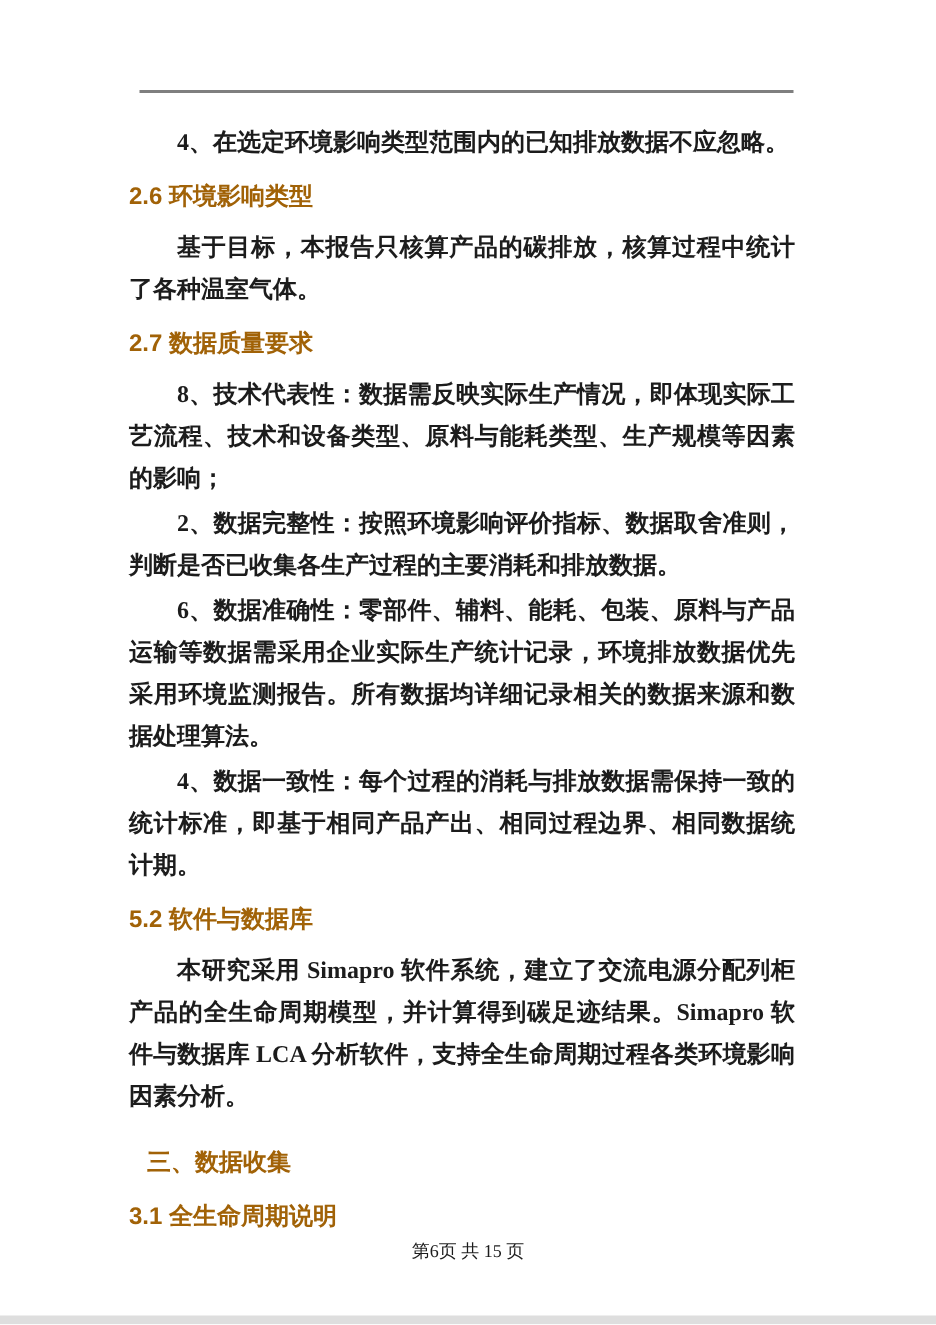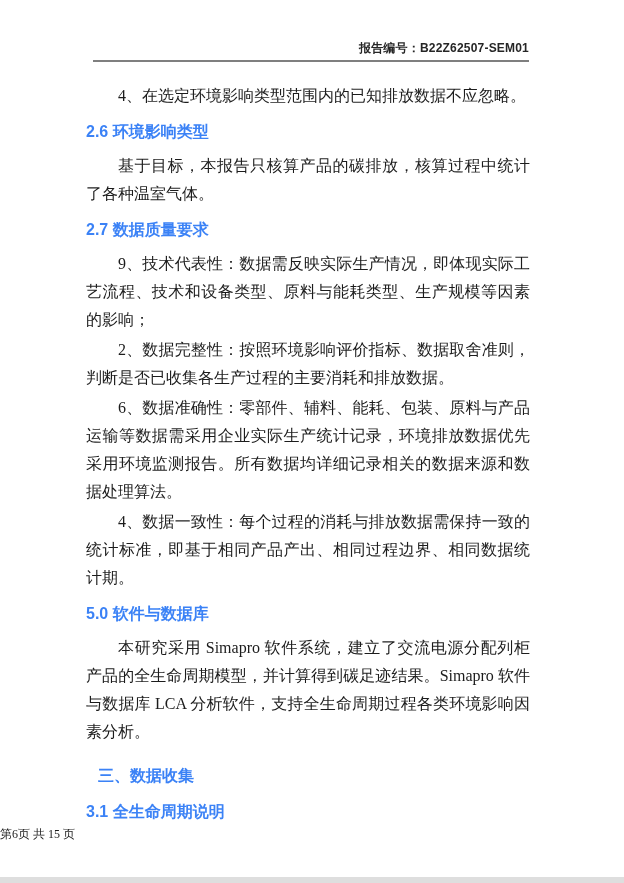--- a/index.html
+++ b/index.html
@@ -42,81 +42,80 @@
     left: 86px;
     width: 444px;
     font-size: 16px;
     line-height: 28px;
     color: #1c1c1c;
     text-align: justify;
   }
   .content p {
     margin: 0 0 2px 0;
     text-indent: 2em;
+    font-weight: bold;
   }
   .content h3 {
     font-family: "Liberation Sans", sans-serif;
     font-weight: bold;
     font-size: 16px;
     line-height: 28px;
-    color: #3b82f6;
+    color: #a16207;
     margin: 8px 0 6px 0;
     text-align: left;
   }
   .content h3.major {
     margin-top: 16px;
     margin-left: 12px;
   }
   .footer {
     position: absolute;
     top: 826px;
     left: 0;
     width: 624px;
+    text-align: center;
     font-size: 12px;
     color: #1c1c1c;
   }
   .bottom-strip {
     position: absolute;
     bottom: 0;
     left: 0;
     width: 624px;
     height: 6px;
     background: #dedede;
   }
 </style>
 </head>
 <body>
 
 <div class="page">
 
-  <div class="header">
-    <span>报告编号：B22Z62507-SEM01</span>
-  </div>
 
   <div class="header-rule"></div>
 
   <div class="content">
     <p>4、在选定环境影响类型范围内的已知排放数据不应忽略。</p>
 
     <h3>2.6 环境影响类型</h3>
 
     <p>基于目标，本报告只核算产品的碳排放，核算过程中统计了各种温室气体。</p>
 
     <h3>2.7 数据质量要求</h3>
 
 
-    <p>9、技术代表性：数据需反映实际生产情况，即体现实际工艺流程、技术和设备类型、原料与能耗类型、生产规模等因素的影响；</p>
+    <p>8、技术代表性：数据需反映实际生产情况，即体现实际工艺流程、技术和设备类型、原料与能耗类型、生产规模等因素的影响；</p>
 
     <p>2、数据完整性：按照环境影响评价指标、数据取舍准则，判断是否已收集各生产过程的主要消耗和排放数据。</p>
 
     <p>6、数据准确性：零部件、辅料、能耗、包装、原料与产品运输等数据需采用企业实际生产统计记录，环境排放数据优先采用环境监测报告。所有数据均详细记录相关的数据来源和数据处理算法。</p>
 
     <p>4、数据一致性：每个过程的消耗与排放数据需保持一致的统计标准，即基于相同产品产出、相同过程边界、相同数据统计期。</p>
 
-    <h3>5.0 软件与数据库</h3>
+    <h3>5.2 软件与数据库</h3>
 
     <p>本研究采用 Simapro 软件系统，建立了交流电源分配列柜产品的全生命周期模型，并计算得到碳足迹结果。Simapro 软件与数据库 LCA 分析软件，支持全生命周期过程各类环境影响因素分析。</p>
 
     <h3 class="major">三、数据收集</h3>
 
     <h3>3.1 全生命周期说明</h3>
   </div>
 
   <div class="footer">第6页 共 15 页</div>
 

